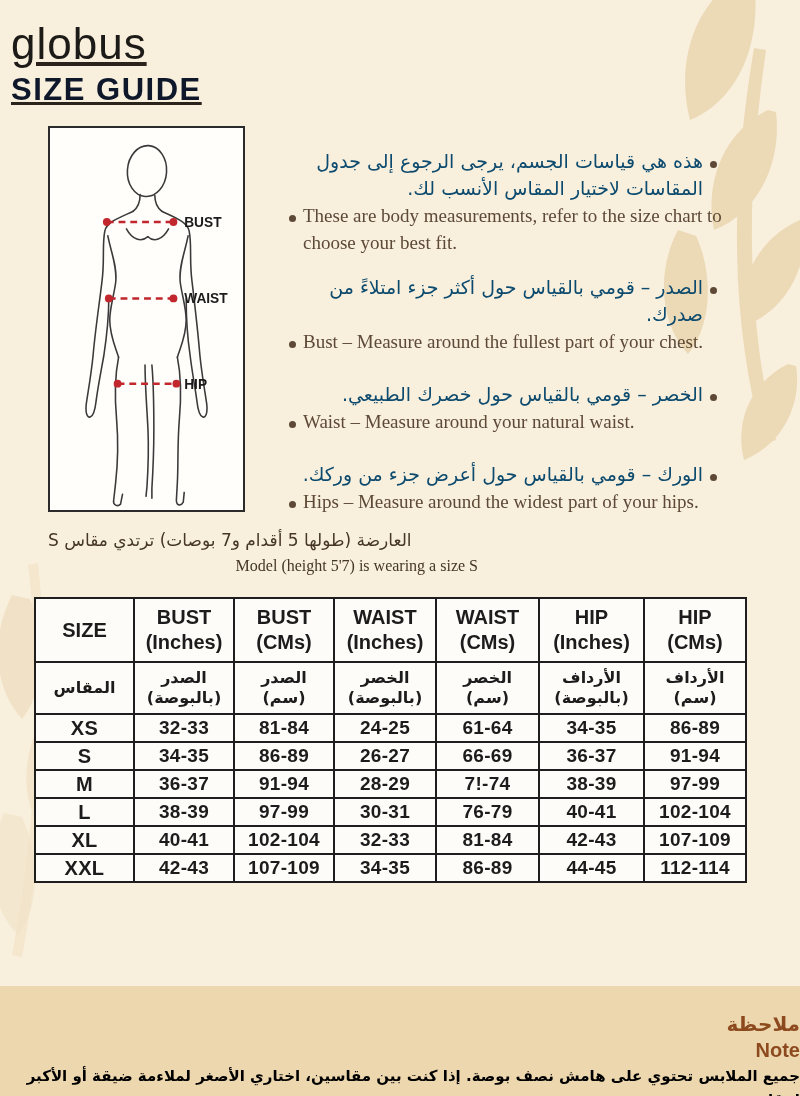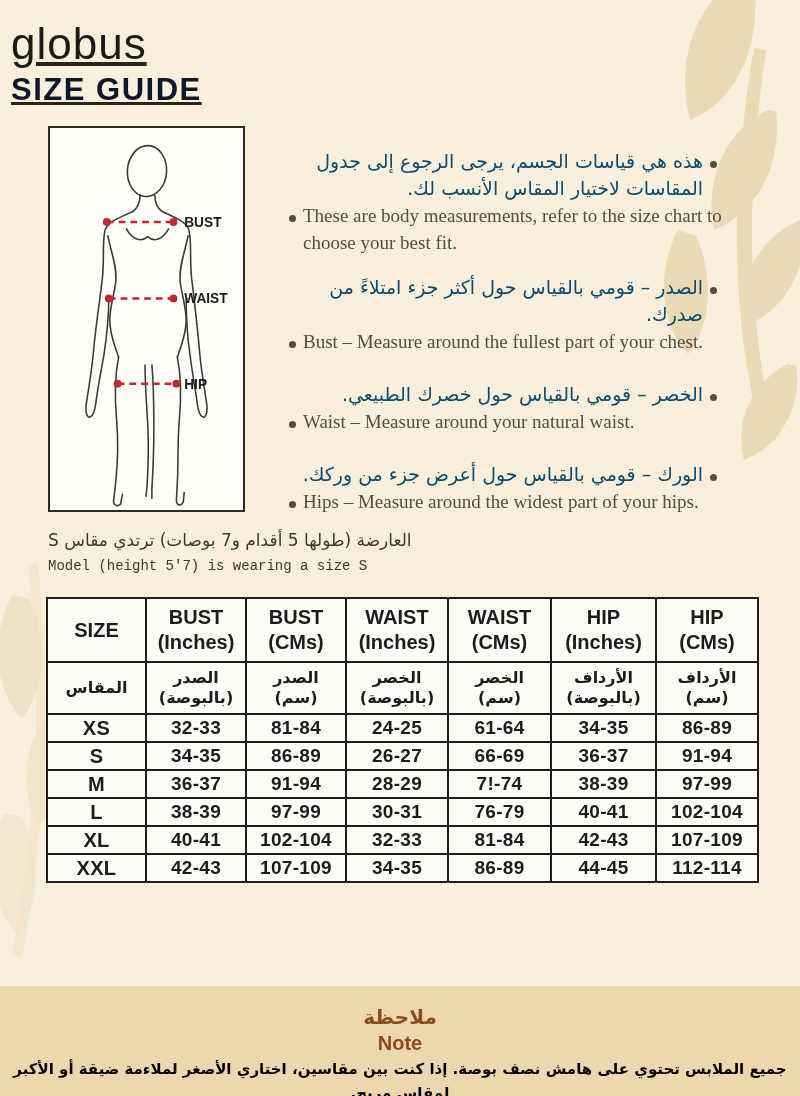--- a/index.html
+++ b/index.html
@@ -33,36 +33,36 @@
   .b-row.en { direction:ltr; color:#5d4936; font-size:19px; line-height:27px;
               font-family:"Liberation Serif", serif; }
   .dot { flex:0 0 20px; display:inline-block; }
   .dot::before { content:""; display:inline-block; width:7px; height:7px; border-radius:50%;
                  background:#5d4936; margin:10px 6px 0 6px; }
   .b-text { flex:1 1 auto; }
   
   .model-note { position:absolute; left:48px; top:527px; width:430px; color:#453627; }
   .model-note .ar { direction:rtl; text-align:left; font-size:17px; line-height:26px;
                     font-family:"DejaVu Sans","Liberation Sans",sans-serif; }
-  .model-note .en { font-size:14px; line-height:26px; font-family:Liberation Mono, monospace; }
-  
-  .sg-table { position:absolute; left:46px; top:597px; width:711px;
+  .model-note .en { font-size:16px; line-height:26px; font-family:Liberation Serif, serif;text-align:right; }
+  
+  .sg-table { position:absolute; left:34px; top:597px; width:711px;
               border-collapse:collapse; table-layout:fixed; }
   .sg-table th, .sg-table td {
     border:2px solid #1e1e1e; background:#fdfcf9; text-align:center; vertical-align:middle;
     color:#1c1c1c; padding:0 2px;
   }
   .sg-table .hrow-en th { height:64px; font-size:20px; font-weight:700; line-height:1.25; }
   .sg-table .hrow-ar th { height:52px; font-size:16px; font-weight:700; line-height:1.25;
                           direction:rtl; font-family:"DejaVu Sans","Liberation Sans",sans-serif; }
   .sg-table tbody td { height:28px; font-size:19px; font-weight:600; letter-spacing:.3px; }
   .sg-table tbody td.size-cell { font-weight:700; font-size:20px; }
   
   .note-band { position:absolute; left:0; top:986px; width:800px; height:110px;
-               background:#ecd7ae; text-align:center; padding-top:18px; }
+               background:#ecd7ae; text-align:right; padding-top:25px; }
   .note-title-ar { direction:rtl; color:#8d4a1e; font-size:20px; font-weight:700; line-height:26px;
                    font-family:"DejaVu Sans","Liberation Sans",sans-serif; }
   .note-title-en { color:#8d4a1e; font-size:20px; font-weight:700; line-height:27px; }
   .note-body-ar { direction:rtl; color:#000000; font-size:15px; font-weight:600; line-height:24px;
                   font-family:"DejaVu Sans","Liberation Sans",sans-serif; }
 </style>
 </head>
 <body>
 
 <div class="page">

